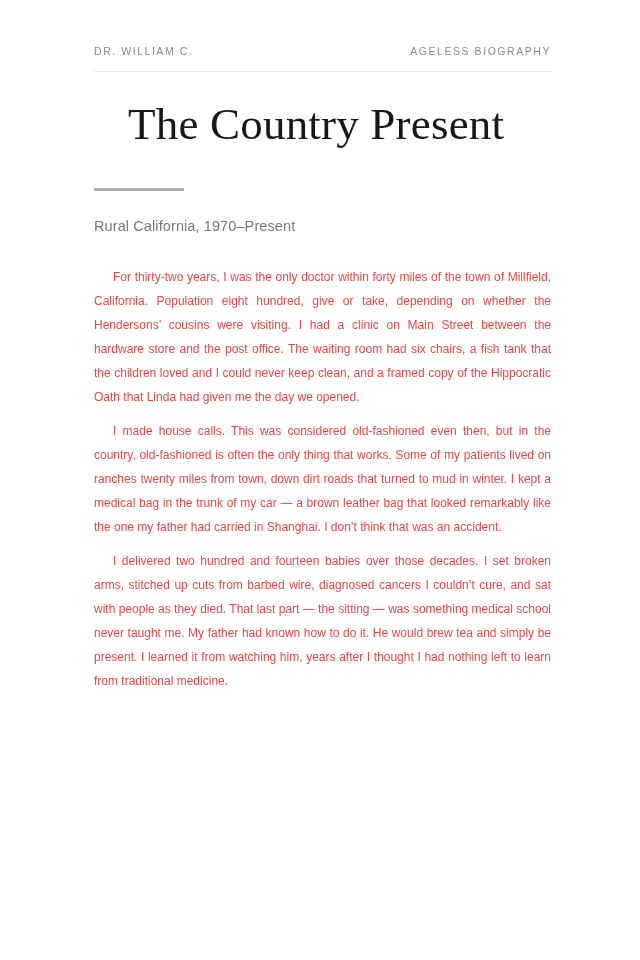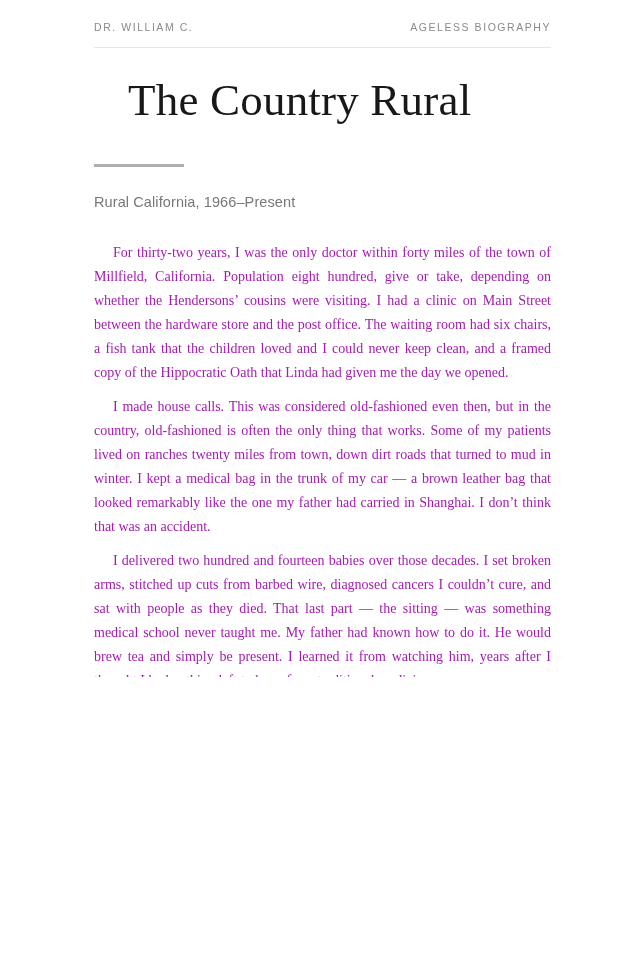--- a/index.html
+++ b/index.html
@@ -14,20 +14,21 @@
     -webkit-font-smoothing: antialiased;
   }
 
   .page {
     position: relative;
     width: 640px;
     height: 677px;
     box-sizing: border-box;
     background: #ffffff;
     overflow: hidden;
+    margin-top: 24px;
   }
 
   .content {
     position: absolute;
     left: 94px;
     top: 0;
     width: 457px;
   }
 
   
@@ -87,27 +88,26 @@
     color: #76787a;
     letter-spacing: 0.1px;
   }
 
   
   .body-copy {
     margin-top: 31px;
   }
   .body-copy p {
     margin: 0;
-    font-size: 14px;
+    font-size: 12px;
     line-height: 24px;
-    color: #a21caf;
+    color: #ef4444;
     text-align: justify;
     text-indent: 19px;
     hyphens: auto;
-    font-family: Liberation Serif, serif;
     -webkit-hyphens: auto;
   }
   .body-copy p + p {
     margin-top: 10px;
   }
 
   
   .ornament {
     position: absolute;
     left: 0;
@@ -142,25 +142,25 @@
 
   <div class="content">
 
     <div class="running-head">
       <div class="running-head-text">Dr. William C.</div>
       <div class="running-head-text">Ageless Biography</div>
     </div>
     <div class="head-rule"></div>
 
 
-    <h1 class="chapter-title">The Country Rural</h1>
+    <h1 class="chapter-title">The Country Present</h1>
 
     <div class="title-divider"></div>
 
-    <div class="subtitle">Rural California, 1966–Present</div>
+    <div class="subtitle">Rural California, 1970–Present</div>
 
     <div class="body-copy">
       <p>For thirty-two years, I was the only doctor within forty miles of the town of Millfield, California. Population eight hundred, give or take, depending on whether the Hendersons’ cousins were visiting. I had a clinic on Main Street between the hardware store and the post office. The waiting room had six chairs, a fish tank that the children loved and I could never keep clean, and a framed copy of the Hippocratic Oath that Linda had given me the day we opened.</p>
       <p>I made house calls. This was considered old-fashioned even then, but in the country, old-fashioned is often the only thing that works. Some of my patients lived on ranches twenty miles from town, down dirt roads that turned to mud in winter. I kept a medical bag in the trunk of my car — a brown leather bag that looked remarkably like the one my father had carried in Shanghai. I don’t think that was an accident.</p>
       <p>I delivered two hundred and fourteen babies over those decades. I set broken arms, stitched up cuts from barbed wire, diagnosed cancers I couldn’t cure, and sat with people as they died. That last part — the sitting — was something medical school never taught me. My father had known how to do it. He would brew tea and simply be present. I learned it from watching him, years after I thought I had nothing left to learn from traditional medicine.</p>
     </div>
 
   </div>
 
   <div class="ornament">

